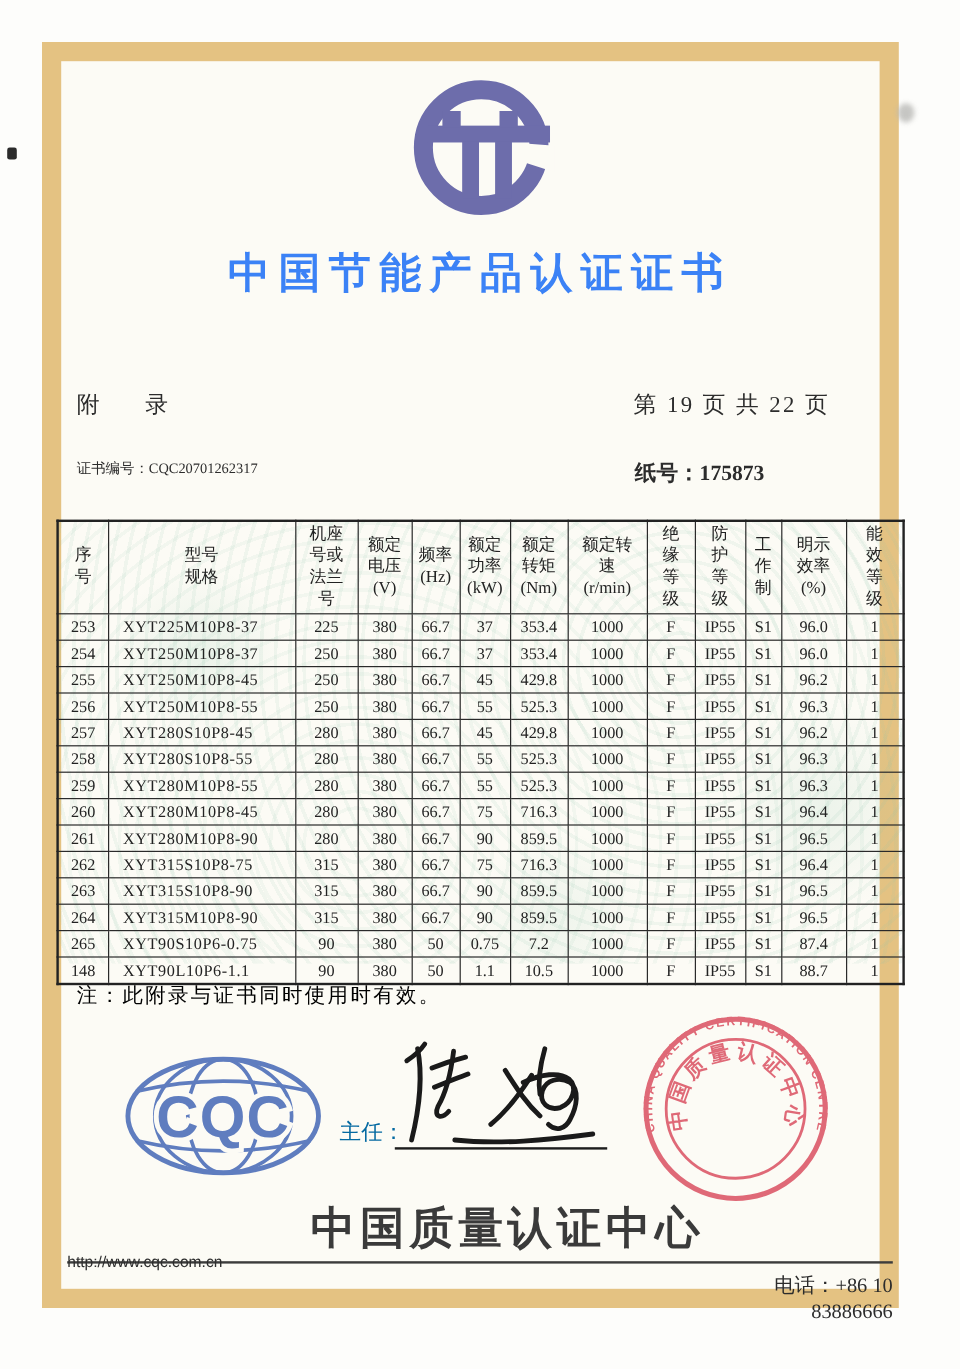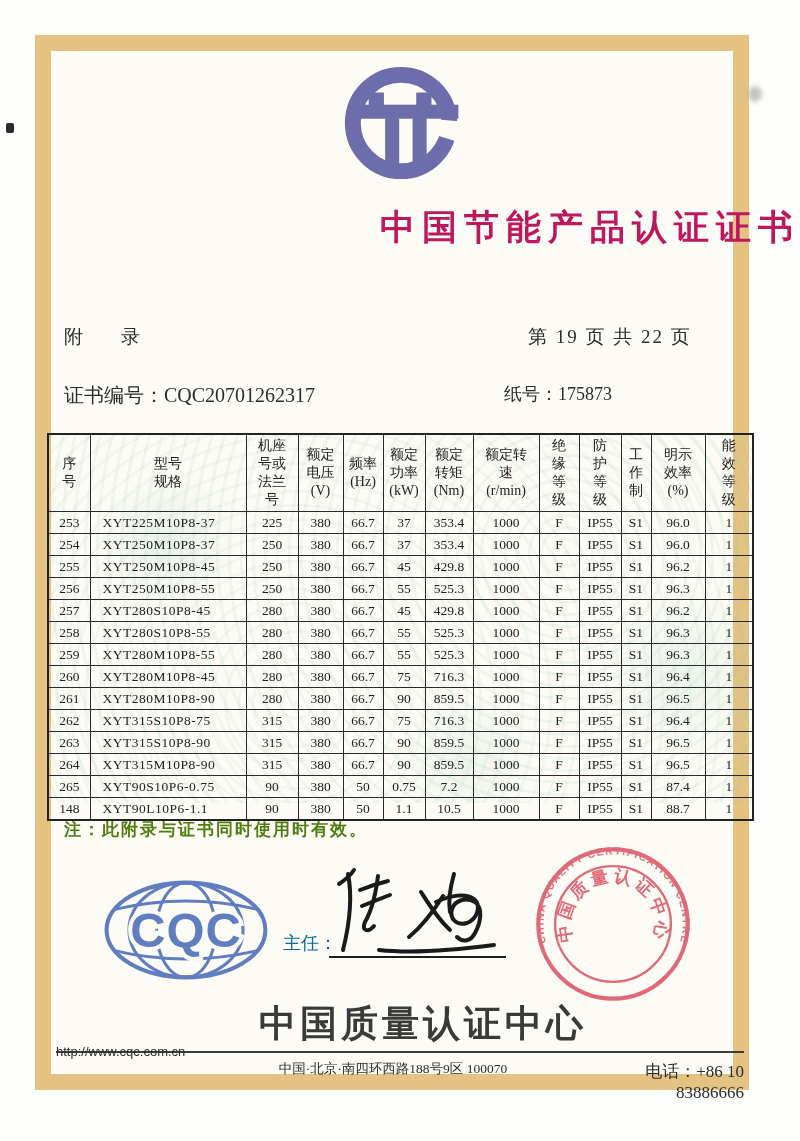--- a/index.html
+++ b/index.html
@@ -5,46 +5,46 @@
   html,body{margin:0;padding:0;}
   body{width:800px;height:1141px;background:#ffffff;}
   .page{position:relative;width:800px;height:1141px;background:#fdfdfb;overflow:hidden;
         font-family:"Liberation Serif","DejaVu Serif",serif;color:#2e2e2e;}
   .frame{position:absolute;left:35px;top:35px;width:714px;height:1055px;box-sizing:border-box;
          border:16px solid #e4c282;background:#fcfbf5;}
   .artifact1{position:absolute;left:6px;top:123px;width:8px;height:10px;background:#2b2b2b;border-radius:2px;}
   .artifact2{position:absolute;left:748px;top:86px;width:14px;height:16px;background:#b9b9b6;border-radius:50%;filter:blur(2px);opacity:.8;}
 
   .energy-logo{position:absolute;left:340px;top:62px;width:122px;height:122px;}
-  .doc-title{position:absolute;left:0;top:204px;width:800px;text-align:right;
-             font-size:35px;font-weight:700;letter-spacing:7px;color:#be185d;}
+  .doc-title{position:absolute;left:0;top:204px;width:800px;text-align:center;
+             font-size:35px;font-weight:700;letter-spacing:7px;color:#3b82f6;}
 
   .appendix{position:absolute;left:64px;top:324px;font-size:19px;color:#2c2c2c;}
   .page-info{position:absolute;left:528px;top:324px;font-size:19px;letter-spacing:2px;color:#2c2c2c;}
-  .cert-line{position:absolute;left:64px;top:382px;font-size:20px;color:#2c2c2c;}
-  .paper-line{position:absolute;left:504px;top:382px;font-size:18px;color:#2c2c2c;}
+  .cert-line{position:absolute;left:64px;top:382px;font-size:12px;color:#2c2c2c;}
+  .paper-line{position:absolute;left:529px;top:382px;font-size:18px;color:#2c2c2c;font-weight:bold;}
 
   .guilloche{position:absolute;left:47px;top:433px;width:705px;height:370px;z-index:0;
     background-image:
       radial-gradient(circle at 120px 110px, rgba(140,195,170,.16) 0, rgba(140,195,170,0) 70px),
       repeating-radial-gradient(circle at 520px 120px, rgba(140,195,170,.11) 0 3px, rgba(0,0,0,0) 3px 12px),
       radial-gradient(circle at 640px 240px, rgba(140,195,170,.14) 0, rgba(0,0,0,0) 85px),
       repeating-radial-gradient(circle at 250px 270px, rgba(140,195,170,.09) 0 3px, rgba(0,0,0,0) 3px 14px),
       radial-gradient(circle at 420px 330px, rgba(140,195,170,.12) 0, rgba(0,0,0,0) 70px);}
 
   table.spec{position:absolute;left:47px;top:433px;width:705px;border-collapse:collapse;
              table-layout:fixed;z-index:1;background:transparent;}
   table.spec th,table.spec td{border:1px solid #2a2a2a;text-align:center;vertical-align:middle;
              padding:0;color:#222;overflow:hidden;}
   table.spec th{height:76px;font-size:14px;font-weight:400;line-height:1.3;white-space:pre-line;}
   table.spec td{height:21px;font-size:13.5px;line-height:1;}
   table.spec td.model{text-align:left;padding-left:12px;letter-spacing:.5px;}
   table.spec{border:2px solid #222;}
 
-  .note{position:absolute;left:64px;top:818px;font-size:17px;letter-spacing:2px;color:#4d7c0f;font-weight:bold;}
+  .note{position:absolute;left:64px;top:818px;font-size:17px;letter-spacing:2px;color:#000000;}
 
   .cqc-globe{position:absolute;left:102px;top:878px;width:168px;height:104px;}
   .director{position:absolute;left:283px;top:931px;font-size:18px;color:#0369a1;}
   .sig-line{position:absolute;left:329px;top:956px;width:177px;border-top:2px solid #1d1d1d;}
   .signature{position:absolute;left:324px;top:860px;width:195px;height:100px;z-index:2;}
 
   .stamp{position:absolute;left:529px;top:840px;width:168px;height:168px;z-index:3;opacity:.93;}
 
   .org-name{position:absolute;left:0;top:999px;width:846px;text-align:center;z-index:1;
             font-family:"Liberation Sans","DejaVu Sans",sans-serif;
@@ -405,15 +405,14 @@
     </text>
     <text fill="#dd5f6e" font-size="18.5" font-weight="bold" letter-spacing="4" font-family="Liberation Sans, DejaVu Sans, sans-serif">
       <textPath href="#stamp-cn-arc" startOffset="50%" text-anchor="middle">中国质量认证中心</textPath>
     </text>
   </svg>
 
   <div class="org-name">中国质量认证中心</div>
 
   <div class="footer-line"></div>
   <div class="footer-url">http://www.cqc.com.cn</div>
-  <div class="footer-address">中国·北京·南四环西路188号9区  100070</div>
   <div class="footer-phone">电话：+86 10 83886666</div>
 </div>
 
 </body></html>

